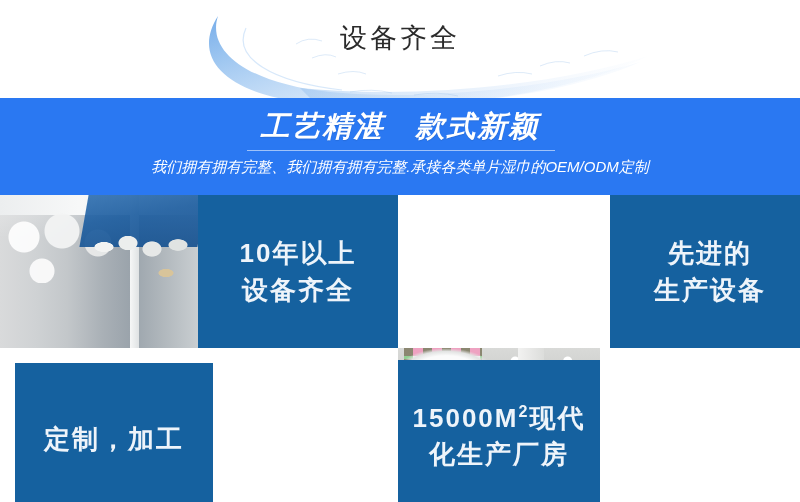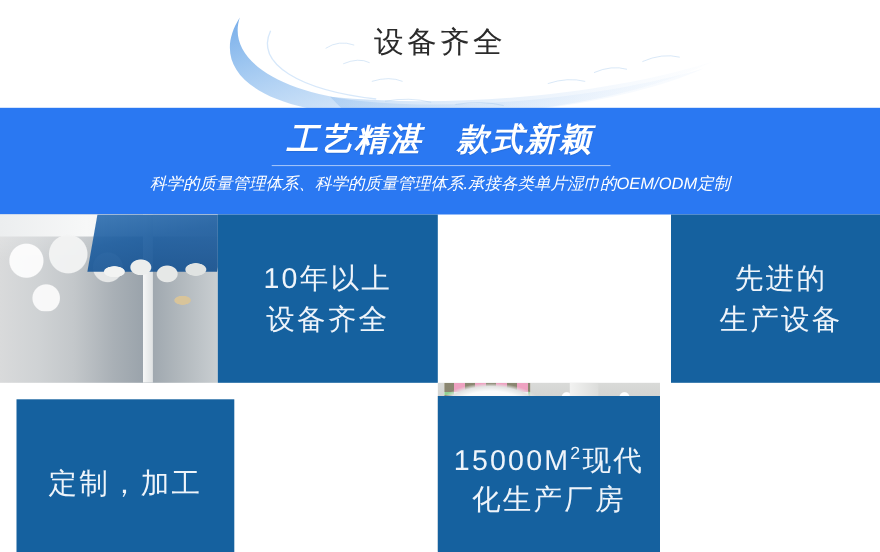--- a/index.html
+++ b/index.html
@@ -48,21 +48,21 @@
   }
   .banner-sub {
     position: absolute; left: 0; top: 60px; width: 800px;
     text-align: center;
     color: #ffffff; font-size: 15px; letter-spacing: 0px;
     white-space: nowrap;
   }
 
   
   .grid { position: absolute; left: 0; top: 195px; width: 800px; height: 307px; }
-  .cell { position: absolute; overflow: hidden; }
+  .cell { position: absolute; overflow: hidden; font-weight: bold; }
 
   .panel {
     background: #15619f;
     display: flex; align-items: center; justify-content: center;
   }
   .panel-text {
     color: #eef4fa; text-align: center;
     font-size: 26px; line-height: 1.40; letter-spacing: 2px;
     font-family: "Liberation Sans", "DejaVu Sans", sans-serif;
   }
@@ -187,21 +187,21 @@
           <path d="M414,95 q24,-4 44,1"></path>
         </g>
       </svg>
     </div>
     <div class="header-title">设备齐全</div>
   </div>
 
   <div class="banner">
     <div class="banner-heading">工艺精湛　款式新颖</div>
     <div class="banner-rule"></div>
-    <div class="banner-sub">科学的质量管理体系、科学的质量管理体系.承接各类单片湿巾的OEM/ODM定制</div>
+    <div class="banner-sub">我们拥有拥有完整、我们拥有拥有完整.承接各类单片湿巾的OEM/ODM定制</div>
   </div>
 
   <div class="grid">
 
     <div class="cell photo photo1" style="left:0px;   top:0px;   width:198px; height:153px;">
       <div class="ov beam"></div>
         <div class="ov post"></div>
       <div class="ov rolls"></div>
         <div class="ov line"></div>
         <div class="ov workers"></div>

